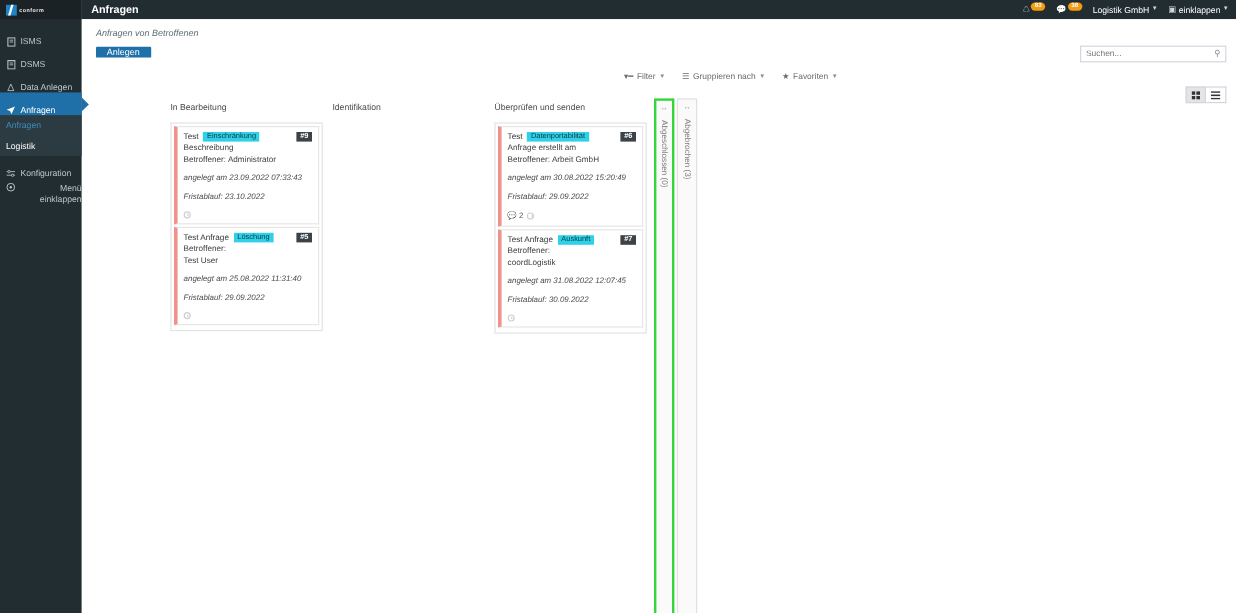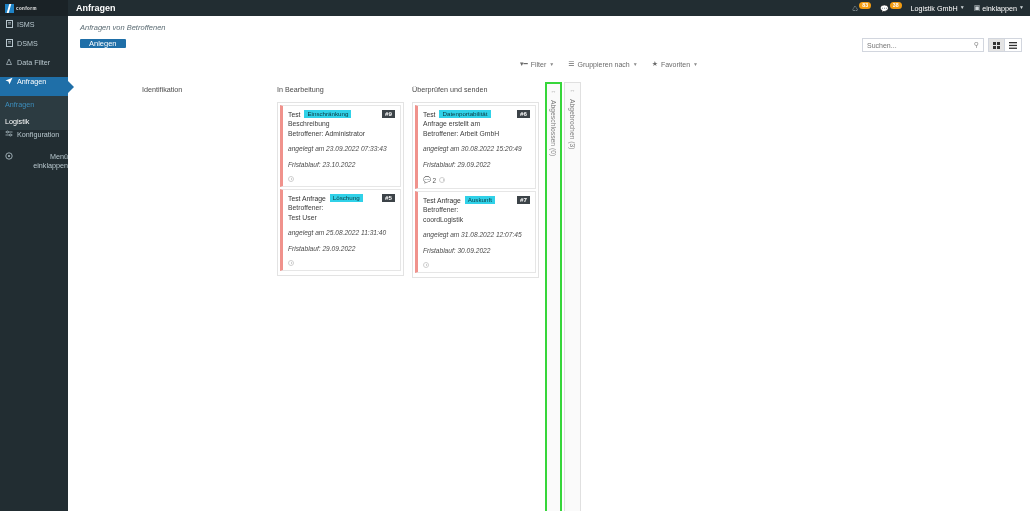--- a/index.html
+++ b/index.html
@@ -29,21 +29,21 @@
     position: relative; flex: 0 0 9px;
   }
   .logo-mark::after {
     content:""; position:absolute; left:3px; top:0; width:2px; height:9px; background:#fff;
     transform: skewX(-16deg);
   }
   .logo-text { color:#e8e8e8; font-size:4.5px; letter-spacing:.4px; font-weight:700; }
 
   .nav { padding-top: 4px; }
   .nav-item {
-    display:flex; align-items:flex-start; gap:4px;
+    display:flex; align-items:flex-end; gap:4px;
     height: 19px; padding-left: 5px;
     color:#b8c7ce; font-size:7.2px;
     position: relative; cursor:pointer;
   }
   .nav-item .ic { width:8px; height:8px; flex:0 0 8px; display:flex; align-items:center; justify-content:center; }
   .nav-item .ic svg { display:block; }
   .nav-item.active { background:#1f6fa8; color:#ffffff; }
   .nav-item.active::after {
     content:""; position:absolute; right:-6px; top:4px;
     border-top:6px solid transparent; border-bottom:6px solid transparent;
@@ -90,21 +90,21 @@
   .btn-primary {
     margin: 7px 0 0 12px;
     background:#1f6fa8; color:#fff; border:none;
     font-size:7.5px; padding: 0 9px; cursor:pointer; border-radius:1px;
     font-family:"Liberation Sans", sans-serif;
   }
 
   
   .toolbar-right {
     position:absolute; right:8px; top:22px;
-    display:flex; flex-direction:row; align-items:flex-end; gap:4px;
+    display:flex; flex-direction:column; align-items:flex-end; gap:20px;
   }
   .search-wrap {
     width:122px; height:14px; border:1px solid #d2d6de; background:#fff;
     display:flex; align-items:center; padding:0 4px; position:relative;
   }
   .search-wrap input {
     border:none; outline:none; font-size:7px; color:#777; width:100%;
     font-family:"Liberation Sans", sans-serif; background:transparent;
   }
   .search-wrap .sicon { font-size:7px; color:#8a8a8a; }
@@ -218,21 +218,21 @@
         </span>
         <span class="lbl">DSMS</span>
       </div>
 
       <div class="nav-item">
         <span class="ic">
           <svg width="8" height="8" viewBox="0 0 8 8">
               <path d="M4 1 L6.5 6.5 L1.5 6.5 Z" fill="none" stroke="#b8c7ce" stroke-width="0.7"></path>
             </svg>
         </span>
-        <span class="lbl">Data Filter</span>
+        <span class="lbl">Data Anlegen</span>
       </div>
 
       <div class="nav-item active">
         <span class="ic">
           <svg width="8" height="8" viewBox="0 0 8 8">
               <path d="M0.5 3.5 L7.5 0.8 L4.5 7.2 L3.4 4.6 Z" fill="#ffffff"></path>
             </svg>
         </span>
         <span class="lbl">Anfragen</span>
       </div>
@@ -347,25 +347,20 @@
           <span>★</span>
           <span>Favoriten</span>
           <span class="caret">▼</span>
         </span>
       </div>
 
       <div class="board">
 
 
         <div class="col">
-          <div class="col-head">Identifikation</div>
-          <div class="col-body"></div>
-        </div>
-
-        <div class="col">
           <div class="col-head">In Bearbeitung</div>
           <div class="col-body">
             <div class="col-frame">
 
               <div class="card">
                 <div class="card-top">
                   <span class="card-title">Test</span>
                   <span class="badge-type">Einschränkung</span>
                   <span class="badge-num">#9</span>
                 </div>
@@ -388,20 +383,25 @@
                 <div class="card-line">Test User</div>
                 <div class="card-meta">angelegt am 25.08.2022 11:31:40</div>
                 <div class="card-meta">Fristablauf: 29.09.2022</div>
                 <div class="card-foot">
                   <span class="clock"></span>
                 </div>
               </div>
 
             </div>
           </div>
+        </div>
+
+        <div class="col">
+          <div class="col-head">Identifikation</div>
+          <div class="col-body"></div>
         </div>
 
         <div class="col">
           <div class="col-head">Überprüfen und senden</div>
           <div class="col-body">
             <div class="col-frame">
 
               <div class="card">
                 <div class="card-top">
                   <span class="card-title">Test</span>

